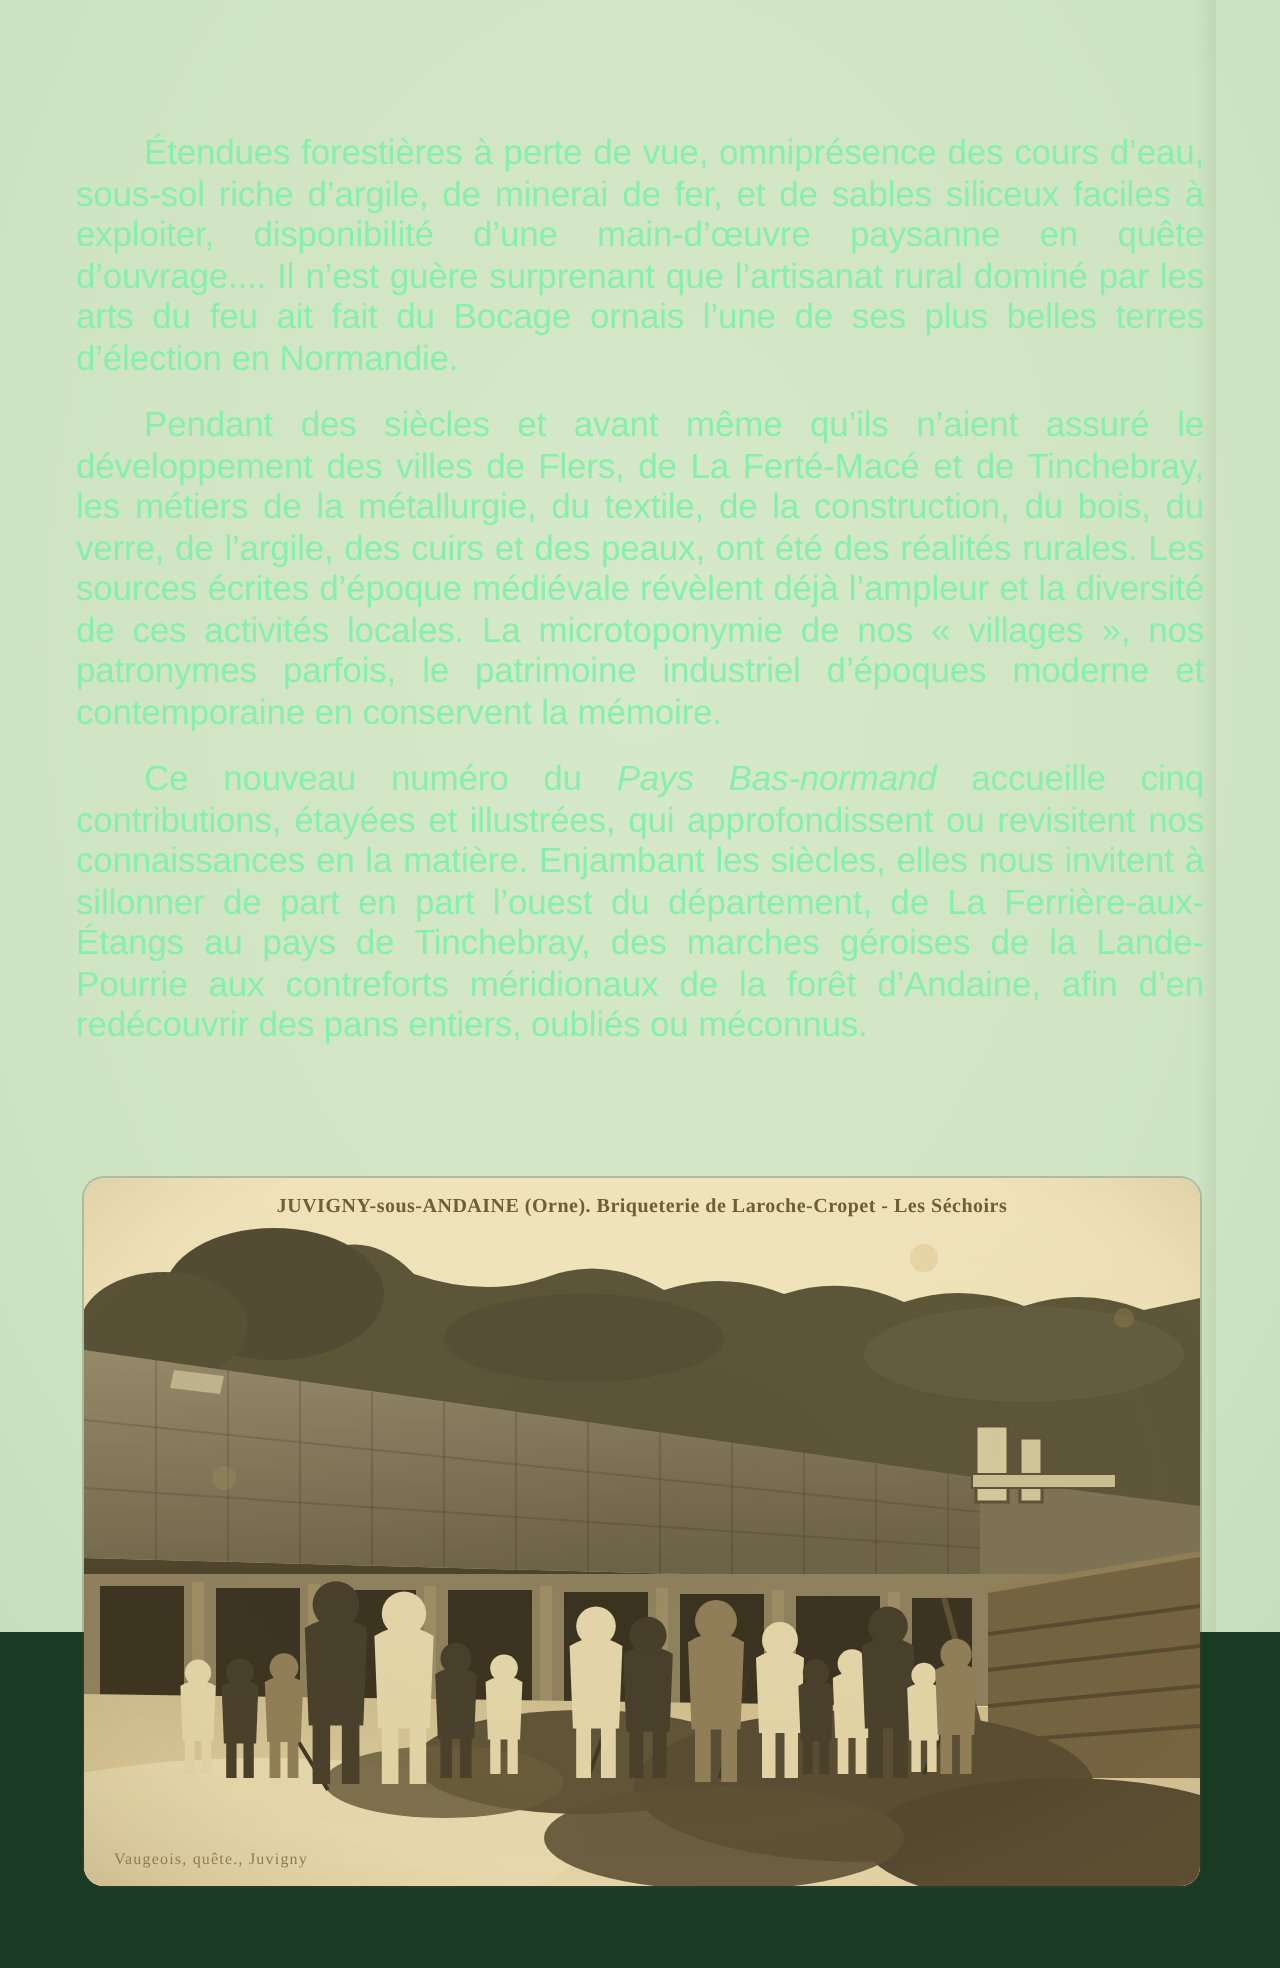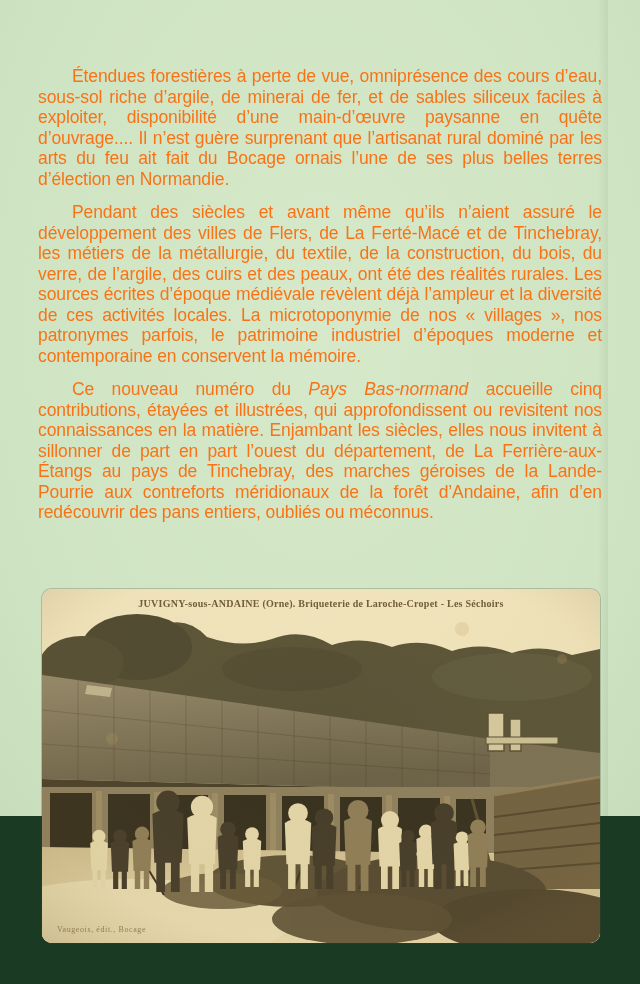--- a/index.html
+++ b/index.html
@@ -16,21 +16,21 @@
     width: 640px; height: 816px;
     background: #d2e6c6;
     background-image: radial-gradient(ellipse at 50% 40%, #d6e9ca 0%, #cfe4c2 70%, #c8ddbb 100%);
   }
   .edge-crease {
     position: absolute; top: 0; right: 32px; width: 10px; height: 816px;
     background: linear-gradient(to right, rgba(0,0,0,0), rgba(40,60,40,0.07));
   }
   .text-block {
     position: absolute; left: 38px; top: 66px; width: 564px;
-    color: #f97316;
+    color: #86efac;
   }
   .text-block p {
     margin: 0 0 13px 0;
     font-size: 17.5px;
     line-height: 20.5px;
     letter-spacing: -0.1px;
     text-align: justify;
     text-indent: 34px;
   }
   .journal-title { font-style: italic; }
@@ -201,16 +201,16 @@
     <use href="#person" transform="translate(420,297) scale(1.05)" class="p-light"></use>
     <use href="#person" transform="translate(436,298) scale(1.3)" class="p-mid"></use>
 
     <circle cx="420" cy="40" r="7" fill="#c9a86a" opacity="0.25"></circle>
     <circle cx="520" cy="70" r="5" fill="#c9a86a" opacity="0.2"></circle>
     <circle cx="70" cy="150" r="6" fill="#c9a86a" opacity="0.18"></circle>
     <rect x="0" y="0" width="558" height="354" fill="url(#vig)"></rect>
   </svg>
 
   <div class="postcard-caption">JUVIGNY-sous-ANDAINE (Orne). Briqueterie de Laroche-Cropet - Les Séchoirs</div>
-  <div class="publisher-credit">Vaugeois, édit., Bocage</div>
+  <div class="publisher-credit">Vaugeois, quête., Juvigny</div>
 </div>
 
 <div style="position:absolute;left:0;top:816px;width:640px;height:168px;"></div>
 
 </body></html>

